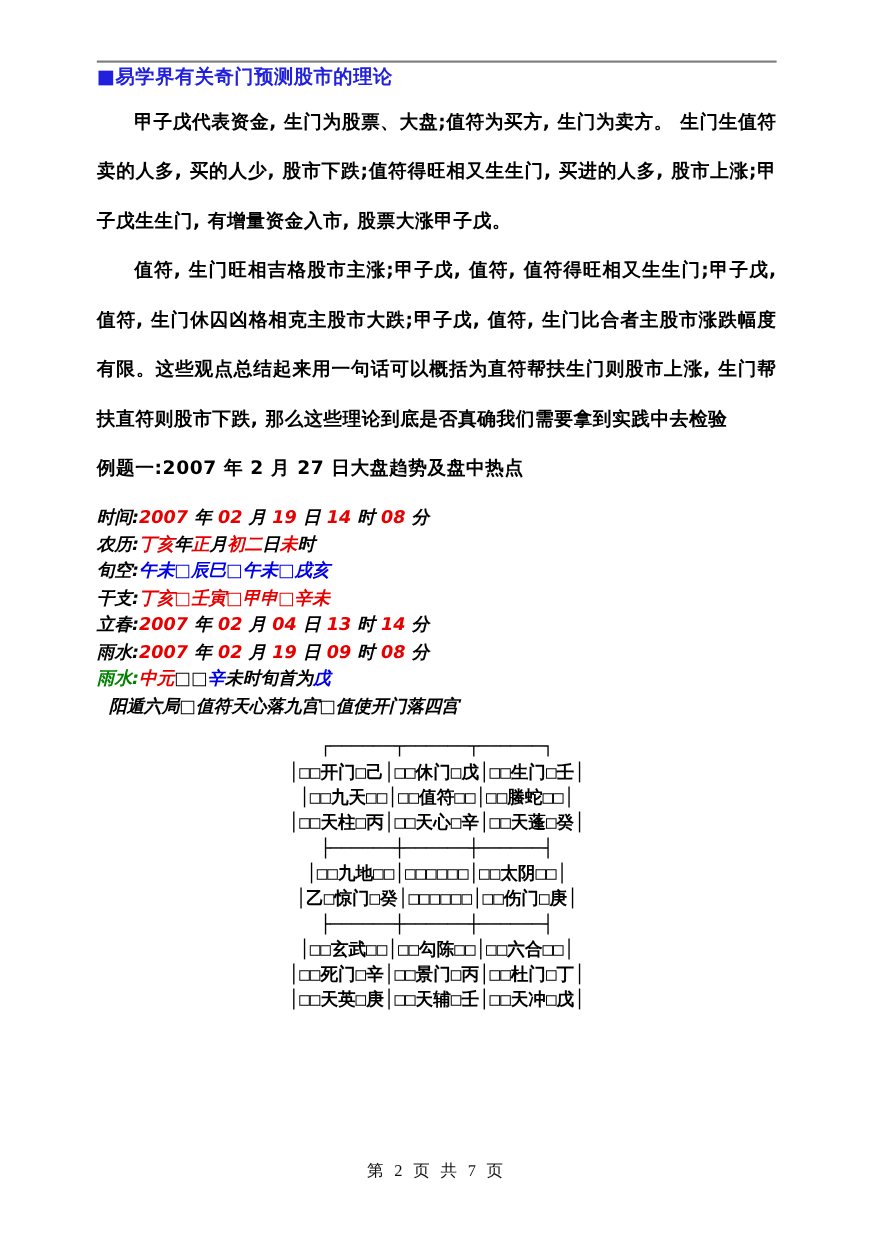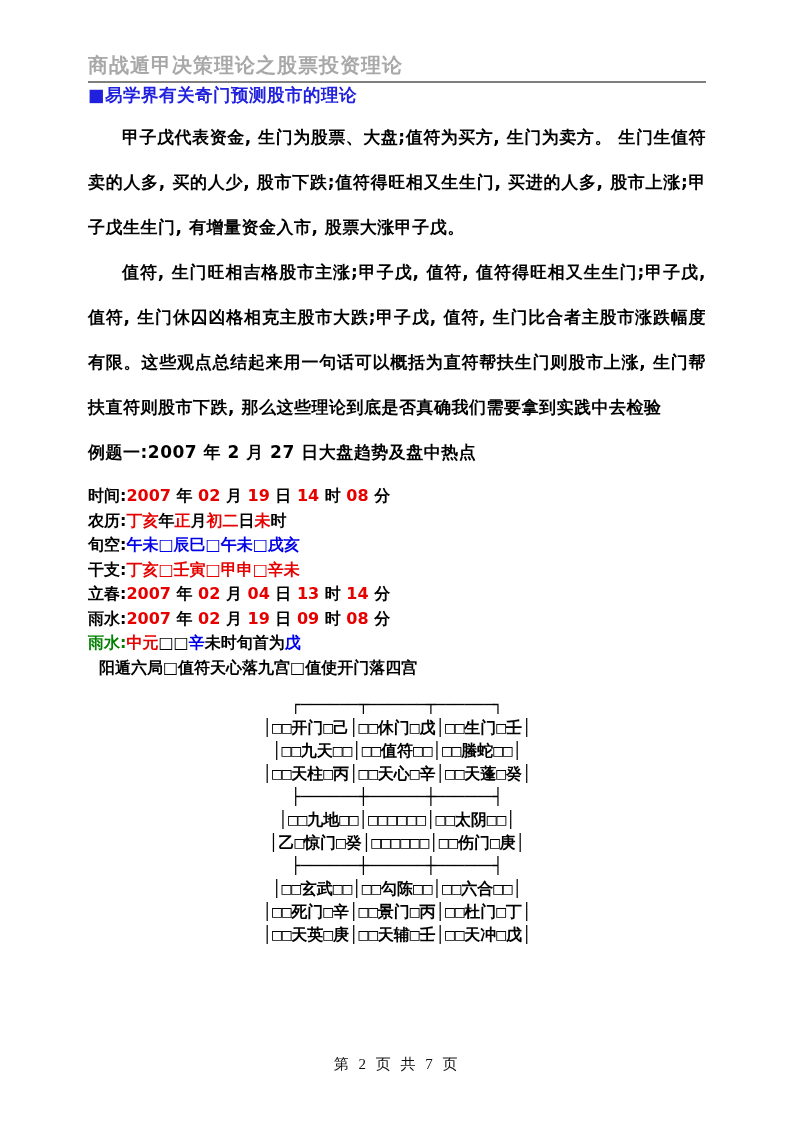--- a/index.html
+++ b/index.html
@@ -18,42 +18,41 @@
     color:var(--heading_blue); font-size:17.5px;
     font-weight:bold; letter-spacing:0.5px;
   }
   .body-text { margin-top:8px; }
   .body-text p {
     font-size:17px; line-height:45px; font-weight:600; color:#000;
     text-align:justify; letter-spacing:0.5px;
   }
   .indent { text-indent:2em; }
   .example-title { font-weight:bold !important; }
-  .info-block { margin-top:9px; }
+  .info-block { margin-top:9px;font-style:italic; }
   .info-line { font-size:16px; line-height:24.5px; font-weight:bold; white-space:nowrap; }
   .info-label { font-weight:bold; }
   .qimen-grid {
     margin-top:13px; text-align:center;
     font-family:"DejaVu Sans Mono","DejaVu Sans",monospace;
     font-size:16px; line-height:23px; font-weight:600; color:#000;
   }
   .grid-line { white-space:pre; }
   .page-footer {
     position:absolute; left:0; right:0; bottom:48px; text-align:center;
     font-family:"Liberation Serif","DejaVu Serif",serif;
     font-size:15px; color:#111; letter-spacing:3px;
   }
 </style>
 </head>
 <body>
 
 <div class="page">
 
   <div class="doc-header">
-    <div class="doc-header-title">商战遁甲决策理论之股票投资理论</div>
     <div class="doc-header-rule"></div>
   </div>
 
   <div class="section-heading">■易学界有关奇门预测股市的理论</div>
 
   <div class="body-text">
     <p class="indent">甲子戊代表资金, 生门为股票、大盘;值符为买方, 生门为卖方。 生门生值符卖的人多, 买的人少, 股市下跌;值符得旺相又生生门, 买进的人多, 股市上涨;甲子戊生生门, 有增量资金入市, 股票大涨甲子戊。</p>
     <p class="indent">值符, 生门旺相吉格股市主涨;甲子戊, 值符, 值符得旺相又生生门;甲子戊, 值符, 生门休囚凶格相克主股市大跌;甲子戊, 值符, 生门比合者主股市涨跌幅度有限。这些观点总结起来用一句话可以概括为直符帮扶生门则股市上涨, 生门帮扶直符则股市下跌, 那么这些理论到底是否真确我们需要拿到实践中去检验</p>
     <p class="example-title">例题一:2007 年 2 月 27 日大盘趋势及盘中热点</p>
   </div>

